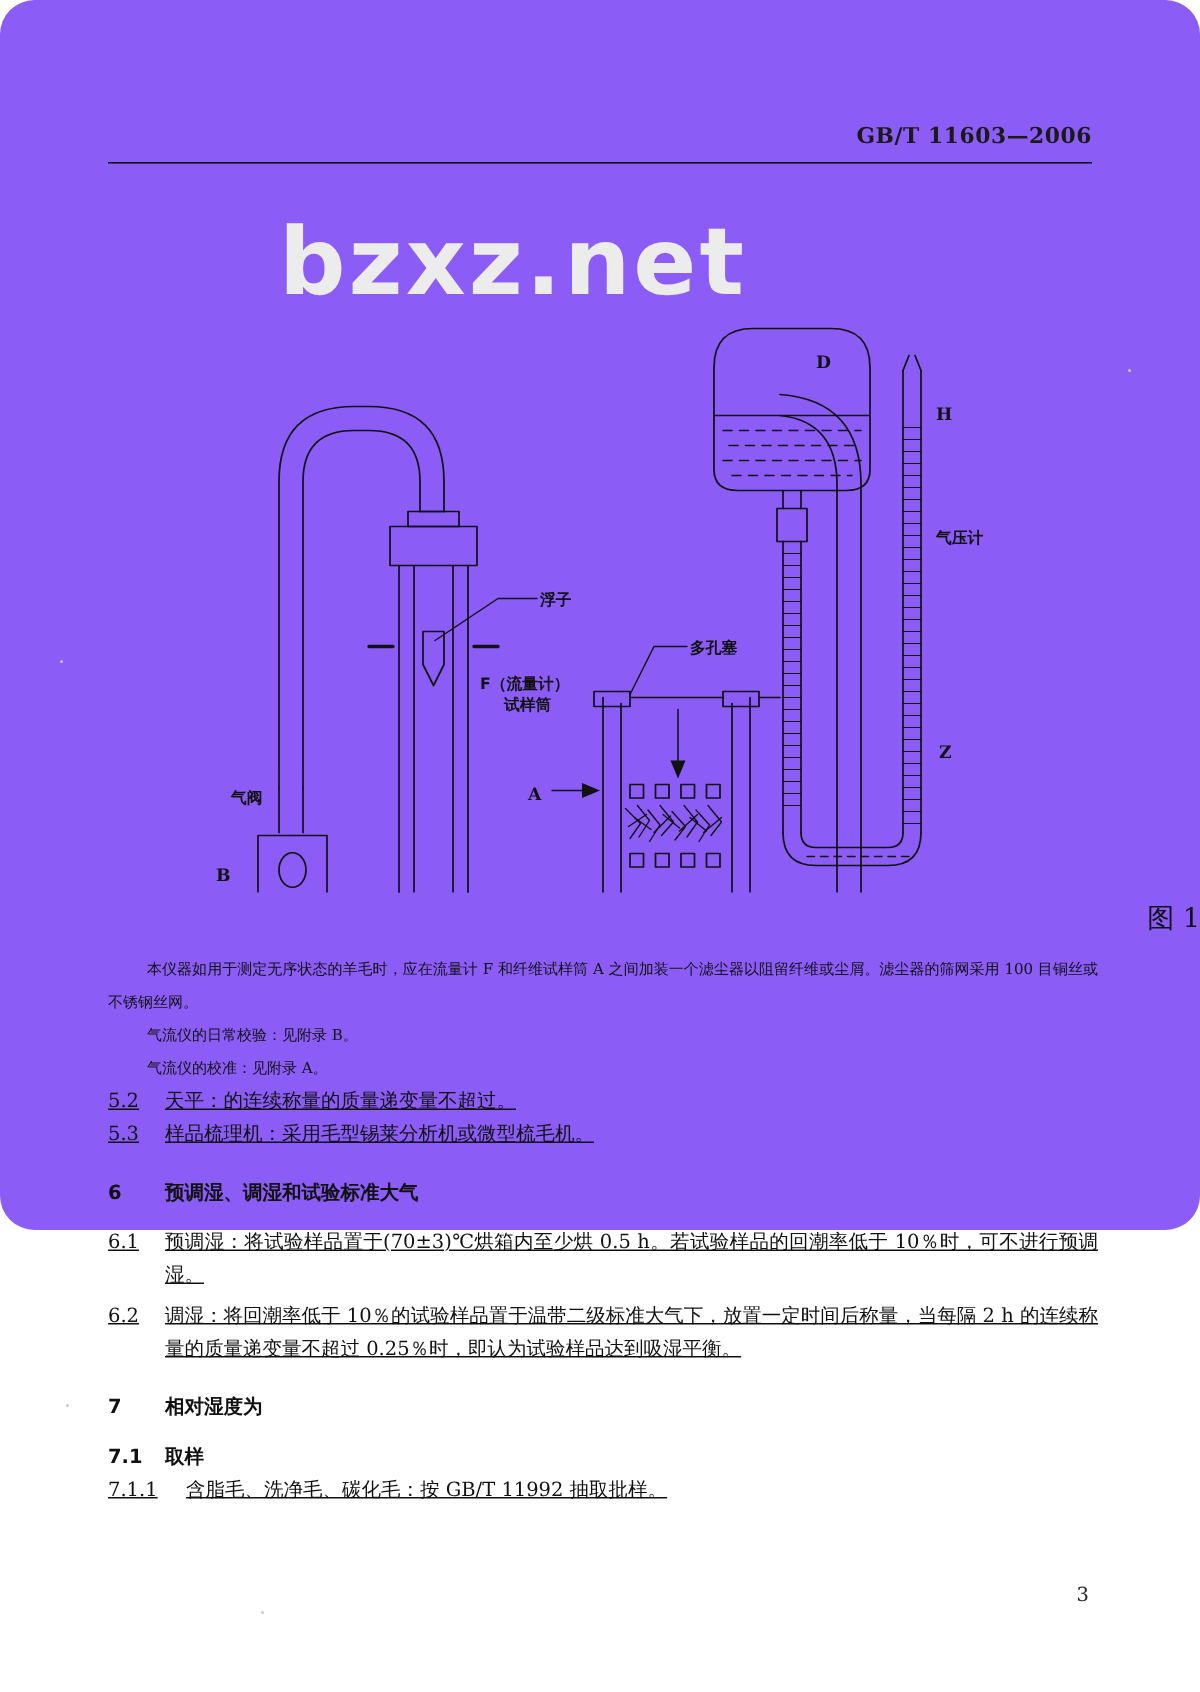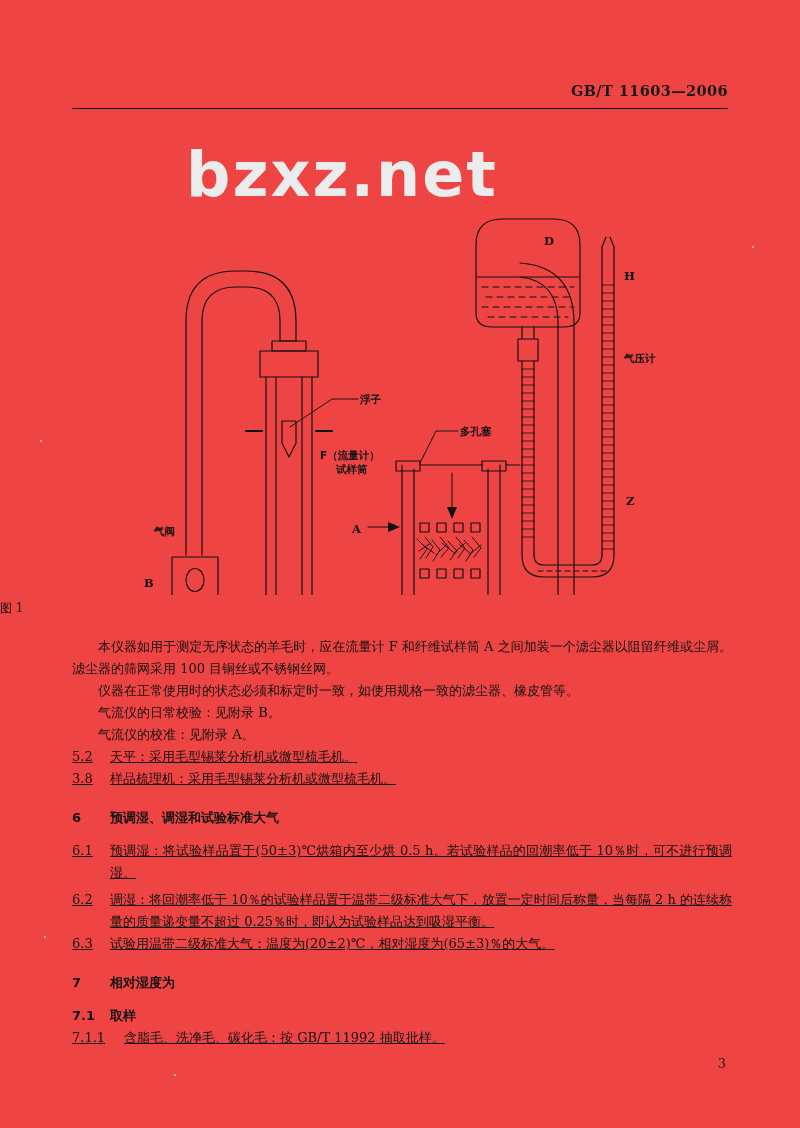--- a/index.html
+++ b/index.html
@@ -12,22 +12,23 @@
     height: 1128px;
     position: relative;
     font-family: "DejaVu Sans", "Liberation Sans", sans-serif;
     color: #111;
     overflow: hidden;
   }
   .page {
     position: absolute;
     left: 0; top: 0;
     width: 800px;
-    height: 1128px;
-    background: #ef4444;
+    height: 820px;
+    background: #8b5cf6;
+    border-radius: 23px;
   }
 
   
   .header-rule {
     position: absolute;
     left: 72px;
     top: 108px;
     width: 656px;
     height: 0;
     border-top: 1.1px solid #000;
@@ -66,38 +67,38 @@
     width: 560px;
     height: 470px;
     z-index: 3;
   }
   .figure-wrap svg { display: block; }
   .fig-caption {
     position: absolute;
     left: 0;
     top: 600px;
     width: 800px;
-    text-align: left;
-    font-family: "DejaVu Serif", "Liberation Serif", serif;
-    font-size: 12px;
+    text-align: right;
+    font-family: "DejaVu Serif", "Liberation Serif", serif;
+    font-size: 18px;
     color: #111;
     z-index: 3;
   }
 
   
   .body {
     position: absolute;
     left: 72px;
     top: 636px;
     width: 660px;
     z-index: 3;
   }
   .para {
     font-family: "DejaVu Serif", "Liberation Serif", serif;
-    font-size: 13px;
+    font-size: 10px;
     line-height: 22px;
     color: #111;
     margin: 0;
     text-align: justify;
   }
   .para.indent { text-indent: 26px; }
   .clause {
     font-family: "DejaVu Serif", "Liberation Serif", serif;
     font-size: 13px;
     line-height: 22px;
@@ -378,57 +379,52 @@
       <text class="lbl-cn" x="504" y="237">气压计</text>
       <text class="lbl-en" x="506" y="380">Z</text>
     </svg>
   </div>
 
   <div class="fig-caption">图 1</div>
 
   <div class="body">
 
     <p class="para indent">本仪器如用于测定无序状态的羊毛时，应在流量计 F 和纤维试样筒 A 之间加装一个滤尘器以阻留纤维或尘屑。滤尘器的筛网采用 100 目铜丝或不锈钢丝网。</p>
-    <p class="para indent">仪器在正常使用时的状态必须和标定时一致，如使用规格一致的滤尘器、橡皮管等。</p>
     <p class="para indent">气流仪的日常校验：见附录 B。</p>
     <p class="para indent">气流仪的校准：见附录 A。</p>
 
     <div class="clause">
       <span class="num">5.2</span>
-      <span class="txt">天平：采用毛型锡莱分析机或微型梳毛机。</span>
+      <span class="txt">天平：的连续称量的质量递变量不超过。</span>
     </div>
     <div class="clause">
-      <span class="num">3.8</span>
+      <span class="num">5.3</span>
       <span class="txt">样品梳理机：采用毛型锡莱分析机或微型梳毛机。</span>
     </div>
 
     <div class="sp-lg"></div>
 
     <div class="heading">
       <span class="num">6</span>
       <span>预调湿、调湿和试验标准大气</span>
     </div>
 
     <div class="sp-md"></div>
 
     <div class="clause">
       <span class="num">6.1</span>
-      <span class="txt">预调湿：将试验样品置于(50±3)℃烘箱内至少烘 0.5 h。若试验样品的回潮率低于 10％时，可不进行预调湿。</span>
+      <span class="txt">预调湿：将试验样品置于(70±3)℃烘箱内至少烘 0.5 h。若试验样品的回潮率低于 10％时，可不进行预调湿。</span>
     </div>
 
     <div class="sp-sm"></div>
 
     <div class="clause">
       <span class="num">6.2</span>
       <span class="txt">调湿：将回潮率低于 10％的试验样品置于温带二级标准大气下，放置一定时间后称量，当每隔 2 h 的连续称量的质量递变量不超过 0.25％时，即认为试验样品达到吸湿平衡。</span>
     </div>
-    <div class="clause">
-      <span class="num">6.3</span>
-      <span class="txt">试验用温带二级标准大气：温度为(20±2)℃，相对湿度为(65±3)％的大气。</span>
-    </div>
 
     <div class="sp-lg"></div>
 
     <div class="heading">
       <span class="num">7</span>
       <span>相对湿度为</span>
     </div>
 
     <div class="sp-md"></div>
 

